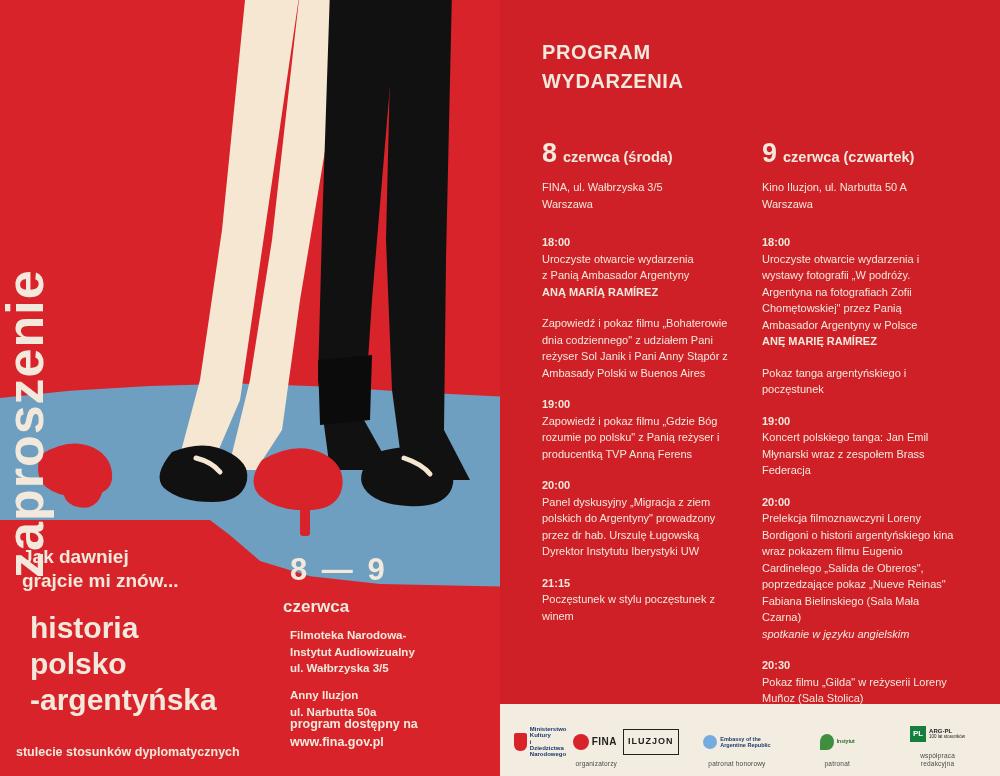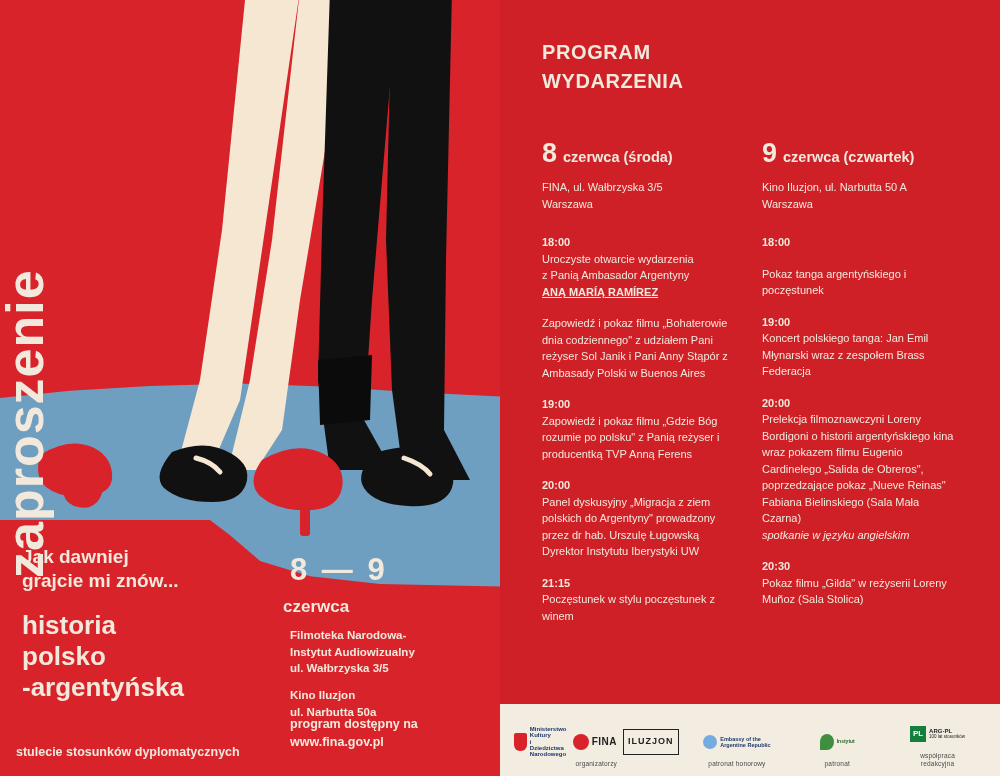--- a/index.html
+++ b/index.html
@@ -50,22 +50,22 @@
 
   
   .legs { position: absolute; left: 0; top: 0; width: 500px; height: 776px; }
 
   .tagline {
     position: absolute; left: 22px; top: 545px;
     color: #f2e9dc; font-size: 19px; font-weight: bold; line-height: 1.28;
     text-shadow: none;
   }
   .title-big {
-    position: absolute; left: 22px; top: 610px;
-    color: #f2e9dc; font-size: 26px; font-weight: bold; line-height: 1.2;
+    position: absolute; left: 30px; top: 610px;
+    color: #f2e9dc; font-size: 30px; font-weight: bold; line-height: 1.2;
   }
   .subtitle-small {
     position: absolute; left: 16px; top: 745px;
     color: #f2e9dc; font-size: 12.5px; font-weight: bold;
   }
   .dates-big {
     position: absolute; left: 290px; top: 552px;
     color: #f2e9dc; font-size: 31px; font-weight: bold; letter-spacing: 3px;
   }
   .dates-month {
@@ -102,21 +102,21 @@
   .col.right-col { left: 262px; }
 
   .day-line { display: flex; align-items: baseline; gap: 6px; margin-bottom: 12px; }
   .day-num { font-size: 27px; font-weight: bold; line-height: 1; }
   .day-label { font-size: 14.5px; font-weight: bold; }
   .venue { font-size: 11px; line-height: 1.5; margin-bottom: 22px; }
 
   .slot { margin-bottom: 15px; }
   .slot .time { font-size: 11px; font-weight: bold; line-height: 1.5; }
   .slot .txt { font-size: 11px; line-height: 1.5; }
-  .slot .txt b { font-weight: bold; text-decoration: underline; }
+  .slot .txt b { font-weight: bold; }
   .slot .txt i { font-style: italic; }
 
   
   .footer {
     position: absolute; left: 500px; bottom: 0; width: 500px; height: 72px;
     background: #f2ece1;
     display: flex; align-items: flex-end;
   }
   .footer-inner { display: flex; width: 100%; padding: 6px 10px 8px 14px; gap: 6px; align-items: flex-end; }
   .fgroup { display: flex; flex-direction: column; align-items: center; gap: 5px; }
@@ -201,21 +201,21 @@
     <div class="subtitle-small">stulecie stosunków dyplomatycznych</div>
 
     <div class="dates-big">8 — 9</div>
     <div class="dates-month">czerwca</div>
 
     <div class="venues">
       <span style="white-space:pre-line; display:block">Filmoteka Narodowa-
 Instytut Audiowizualny
 ul. Wałbrzyska 3/5</span>
       <span class="gap"></span>
-      <span style="white-space:pre-line; display:block">Kino Iluzjon
+      <span style="white-space:pre-line; display:block">Anny Iluzjon
 ul. Narbutta 50a</span>
     </div>
 
     <div class="weburl" style="white-space:pre-line">program dostępny na
 www.fina.gov.pl</div>
   </div>
 
   <div class="program">
     <div class="program-heading" style="white-space:pre-line">PROGRAM
 WYDARZENIA</div>
@@ -260,20 +260,24 @@
     <div class="col right-col">
       <div class="day-line">
         <span class="day-num">9</span>
         <span class="day-label">czerwca (czwartek)</span>
       </div>
       <div class="venue" style="white-space:pre-line">Kino Iluzjon, ul. Narbutta 50 A
 Warszawa</div>
 
       <div class="slot">
         <div class="time">18:00</div>
+        <div class="txt">
+          <span style="white-space:pre-line">Uroczyste otwarcie wydarzenia i wystawy fotografii „W podróży. Argentyna na fotografiach Zofii Chomętowskiej" przez Panią Ambasador Argentyny w Polsce
+</span><b>ANĘ MARIĘ RAMÍREZ</b>
+        </div>
       </div>
 
       <div class="slot">
         <div class="txt">Pokaz tanga argentyńskiego i poczęstunek</div>
       </div>
 
       <div class="slot">
         <div class="time">19:00</div>
         <div class="txt">Koncert polskiego tanga: Jan Emil Młynarski wraz z zespołem Brass Federacja</div>
       </div>

